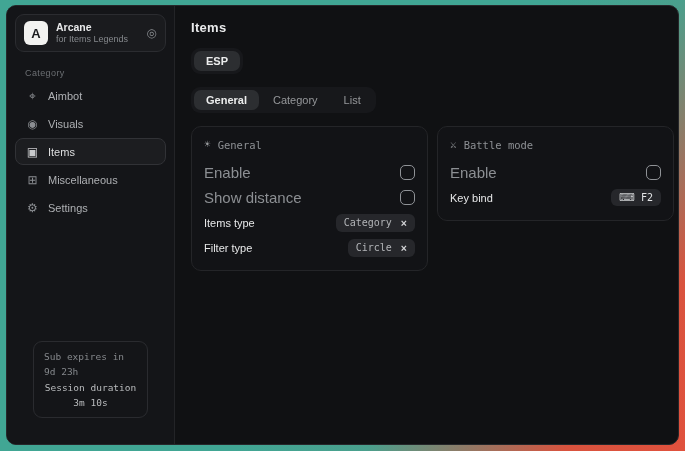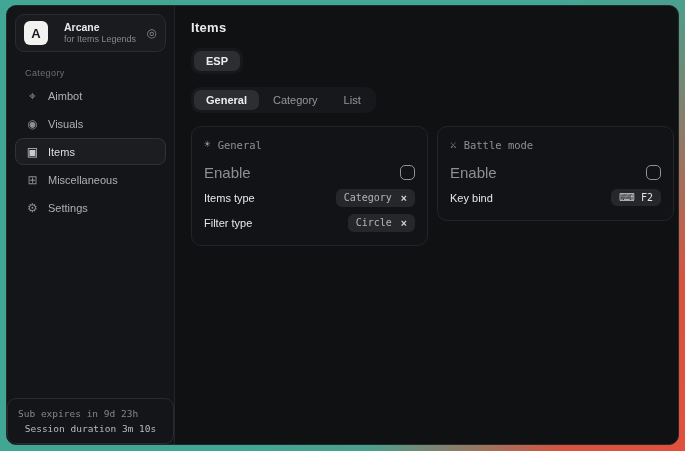--- a/index.html
+++ b/index.html
@@ -32,21 +32,21 @@
     border: 1px solid #2b2c30;
     border-radius: 9px;
     display: flex; align-items: center; gap: 8px;
   }
   .logo {
     width: 24px; height: 24px; border-radius: 6px;
     background: #f2f2f0; color: #1a1b1e;
     font-weight: bold; font-size: 13px;
     display: flex; align-items: center; justify-content: center;
   }
-  .brand-text { flex: 1; line-height: 1.25; margin-left: 8px; }
+  .brand-text { flex: 1; line-height: 1.25; }
   .brand-name { color: #e8e9ea; font-size: 10.5px; font-weight: bold; }
   .brand-sub { color: #85888c; font-size: 9px; }
   .brand-action { color: #8b8e92; font-size: 12px; cursor: pointer; }
 
   .cat-label {
     margin: 8px 0 4px 18px;
     color: #6c6f73; font-size: 9px; letter-spacing: 0.4px;
   }
   .nav { padding: 0 8px; display: flex; flex-direction: column; gap: 1px; }
   .nav-item {
@@ -58,21 +58,21 @@
   .nav-item .nav-icon { color: #8b8e92; font-size: 12px; width: 13px; text-align: center; }
   .nav-item.selected {
     background: #1c1d20;
     border-color: #313236;
     color: #dedfe0;
   }
   .nav-item.selected .nav-icon { color: #c9cacc; }
 
   .sidebar-spacer { flex: 1; }
   .footer-card {
-    margin: 0; padding: 7px 10px;
+    margin: 26px; padding: 7px 10px;
     border: 1px solid #2a2b2f;
     border-radius: 9px;
     font-size: 9.5px; line-height: 1.6;
   }
   .footer-line1 { color: #84878b; }
   .footer-line2 { color: #b9bbbd; text-align: center; }
 
   
   .main { flex: 1; padding: 14px 16px; }
   .page-title { color: #e9eaeb; font-size: 13px; font-weight: bold; letter-spacing: 0.3px; }
@@ -203,20 +203,24 @@
         <div class="panel-head mono">
           <span class="panel-icon">☀</span>
           <span>General</span>
         </div>
 
         <div class="row">
           <span class="row-label-dim">Enable</span>
           <span class="checkbox"></span>
         </div>
 
+        <div class="row">
+          <span class="row-label-dim">Show distance</span>
+          <span class="checkbox"></span>
+        </div>
 
         <div class="row">
           <span class="row-label-strong">Items type</span>
           <span class="select-chip">
             <span class="select-value mono">Category</span>
             <span class="chip-close">×</span>
           </span>
         </div>
 
         <div class="row">

